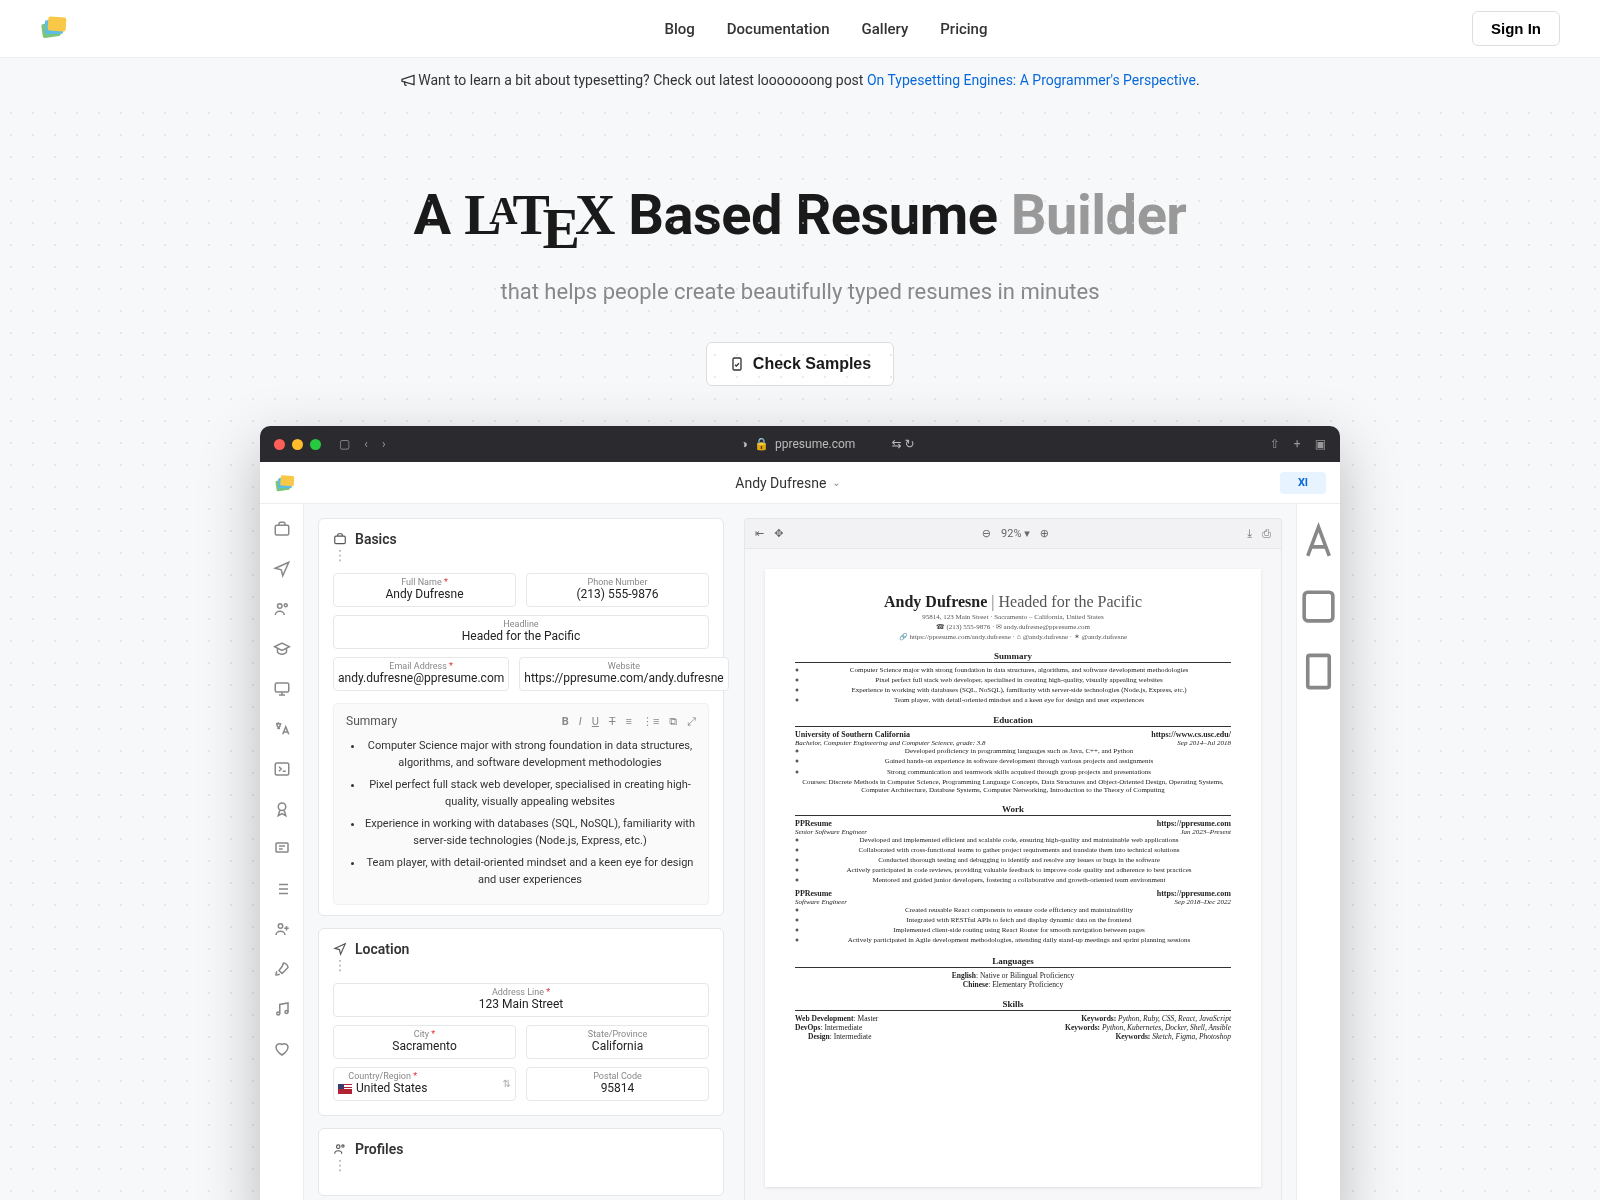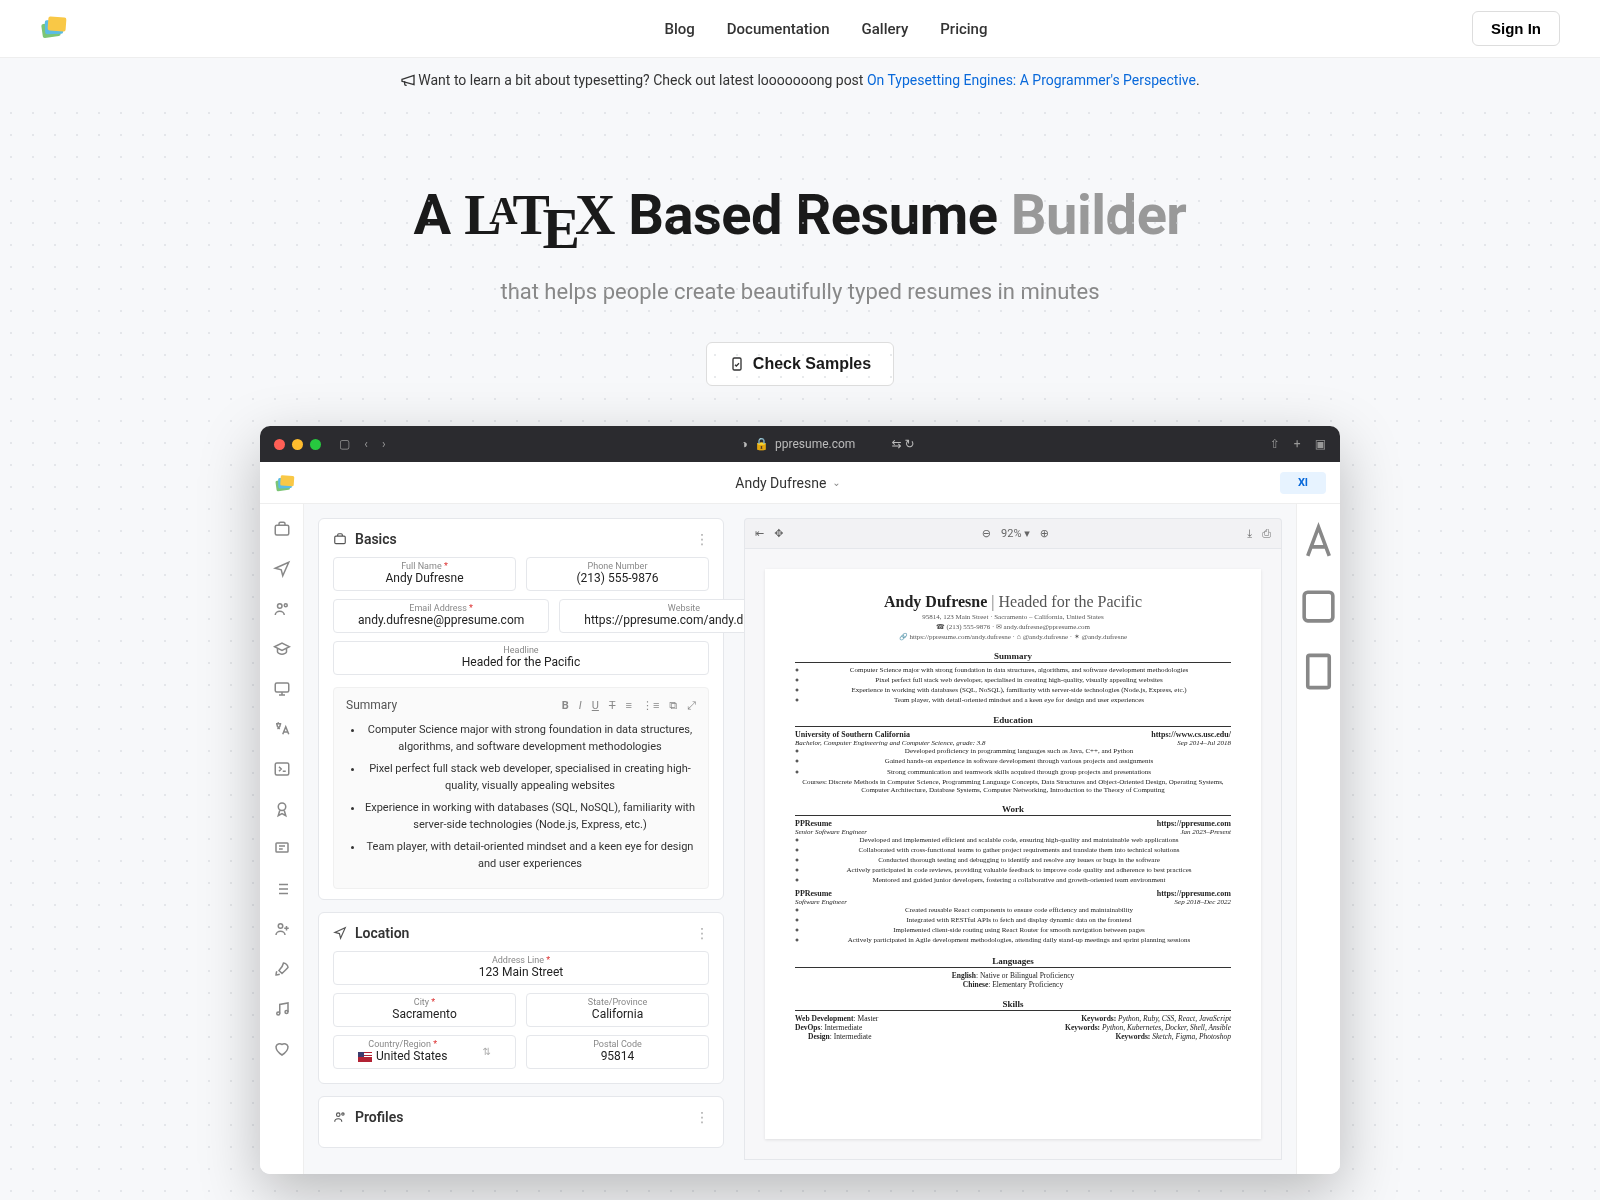--- a/index.html
+++ b/index.html
@@ -39,24 +39,24 @@
 .app-header { background:#fff; height:42px; border-bottom:1px solid #eee; display:flex; align-items:center; padding:0 14px; }
 .app-title-center { flex:1; text-align:center; font-size:14px; color:#333; display:flex; align-items:center; justify-content:center; gap:6px; }
 .app-badge { width:46px; height:22px; border-radius:4px; background:#e7f3ff; color:#0969da; font-size:11px; font-weight:700; display:flex; align-items:center; justify-content:center; }
 
 .app-body { display:flex; background:#f7f8fa; min-height:560px; }
 .app-lsidebar { width:44px; background:#fff; border-right:1px solid #eee; display:flex; flex-direction:column; align-items:center; padding:16px 0; gap:22px; }
 .app-lsidebar .sicon { width:18px; height:18px; color:#888; }
 
 .app-form { flex: 0 0 440px; padding:14px 20px 14px 14px; overflow:hidden; }
 .form-card { background:#fff; border:1px solid #e5e7eb; border-radius:6px; margin-bottom:12px; padding:2px 0 10px; }
-.form-card-head { display:flex; align-items:flex-start; justify-content:space-between; padding:10px 14px 6px; }
+.form-card-head { display:flex; align-items:flex-start; justify-content:space-between; padding:10px 14px 6px;flex-direction:column; }
 .form-card-head .ht { display:flex; align-items:center; gap:8px; font-size:14px; font-weight:600; color:#333; }
 .form-row { display:flex; gap:10px; padding:4px 14px; }
-.form-field { flex:1; border:1px solid #e5e7eb; border-radius:4px; padding:3px 24px 5px; background:#fff; }
+.form-field { flex:1; border:1px solid #e5e7eb; border-radius:4px; padding:3px 4px 5px; background:#fff; }
 .form-field .fl { font-size:9px; color:#888; }
 .form-field .fl .req { color:#d33; }
 .form-field .fv { font-size:12px; color:#222; }
 .form-field.full { flex:1; }
 .summary-section { background:#fafafa; margin:8px 14px 0; border-radius:4px; padding:10px 12px; border:1px solid #f0f0f0; }
 .summary-head { display:flex; justify-content:space-between; align-items:center; font-size:12px; color:#555; margin-bottom:10px; }
 .summary-toolbar { display:flex; gap:10px; color:#888; font-size:11px; }
 .summary-list { list-style: disc; padding-left:18px; font-size:11px; color:#333; line-height:1.5; }
 .summary-list li { margin-bottom:6px; }
 
@@ -242,33 +242,33 @@
             <div class="form-field">
               <div class="fl"><span>Full Name</span> <span class="req">*</span></div>
               <div class="fv">Andy Dufresne</div>
             </div>
             <div class="form-field">
               <div class="fl">Phone Number</div>
               <div class="fv">(213) 555-9876</div>
             </div>
           </div>
           <div class="form-row">
-            <div class="form-field">
-              <div class="fl"><span>Email Address</span> <span class="req">*</span></div>
-              <div class="fv">andy.dufresne@ppresume.com</div>
-            </div>
-            <div class="form-field">
-              <div class="fl">Website</div>
-              <div class="fv">https://ppresume.com/andy.dufresne</div>
-            </div>
-          </div>
-          <div class="form-row">
             <div class="form-field full">
               <div class="fl">Headline</div>
               <div class="fv">Headed for the Pacific</div>
+            </div>
+          </div>
+          <div class="form-row">
+            <div class="form-field">
+              <div class="fl"><span>Email Address</span> <span class="req">*</span></div>
+              <div class="fv">andy.dufresne@ppresume.com</div>
+            </div>
+            <div class="form-field">
+              <div class="fl">Website</div>
+              <div class="fv">https://ppresume.com/andy.dufresne</div>
             </div>
           </div>
           <div class="summary-section">
             <div class="summary-head">
               <span>Summary</span>
               <div class="summary-toolbar">
                 <b>B</b>
                 <i>I</i>
                 <u>U</u>
                 <span style="text-decoration:line-through;">T</span>

